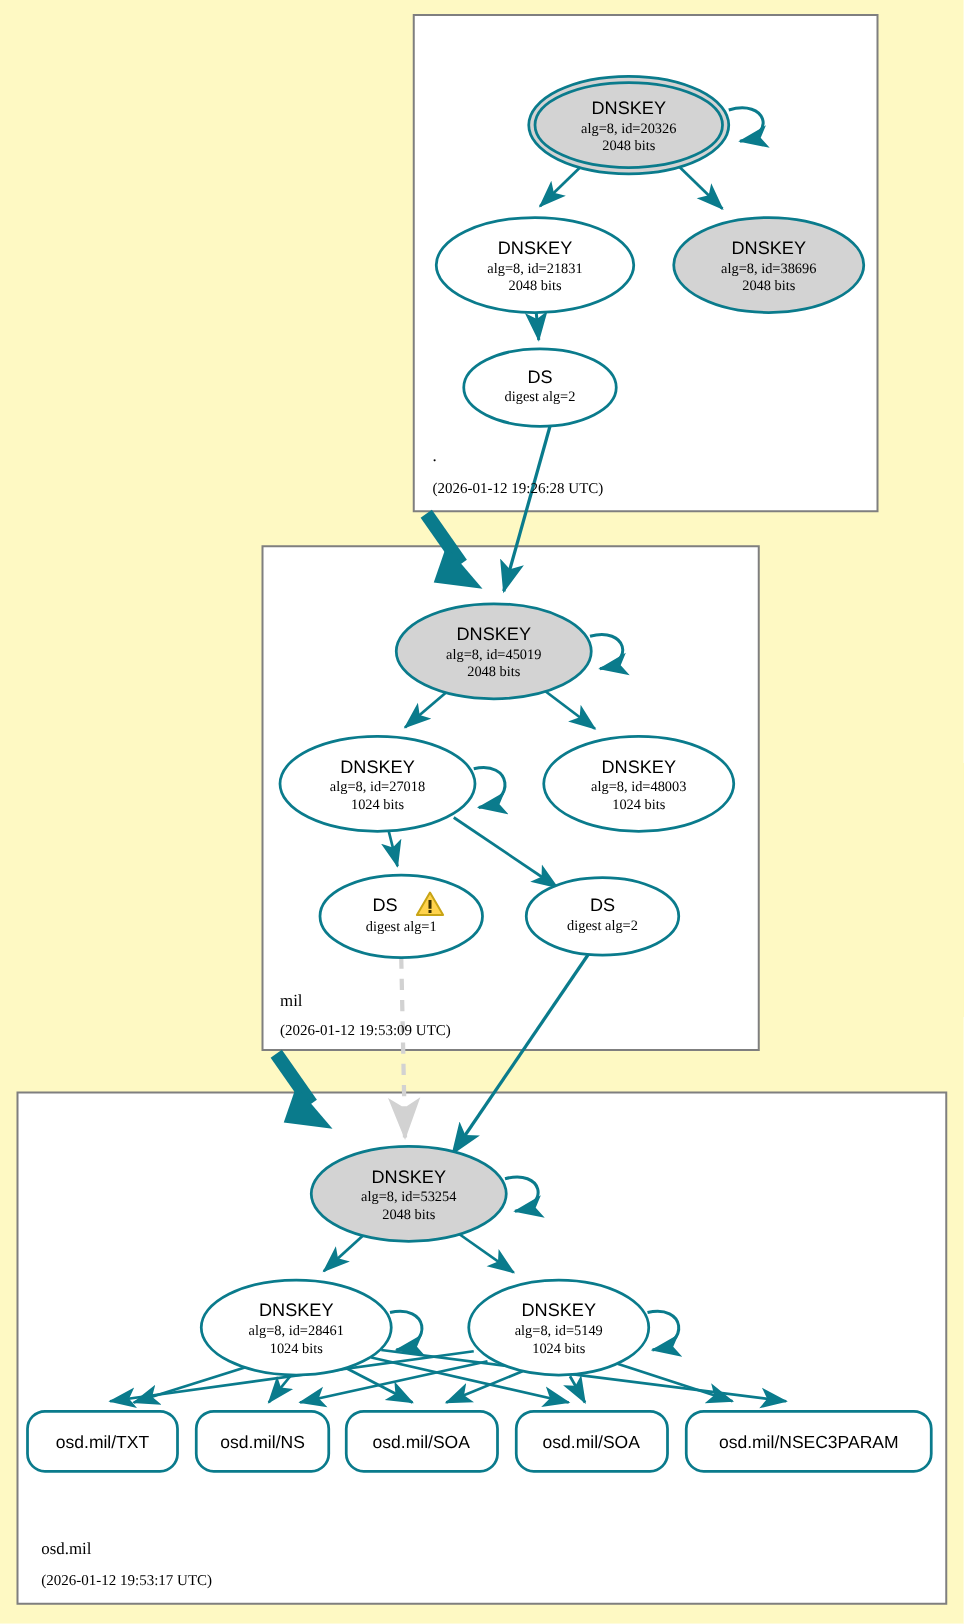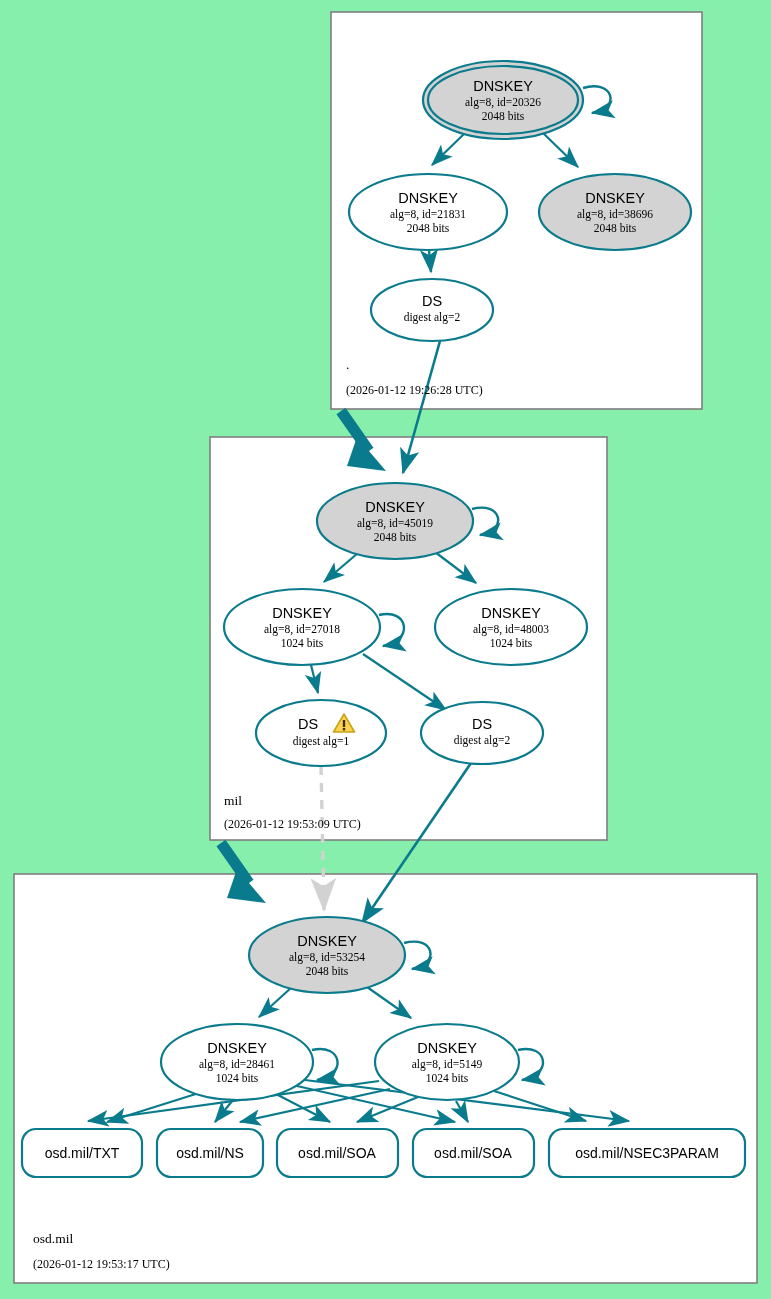--- a/index.html
+++ b/index.html
@@ -1,17 +1,17 @@
 <!DOCTYPE html>
 <html><head>
 <meta charset="utf-8">
 <style>
   html,body{margin:0;padding:0;background:#ffffff;}
   body{width:771px;height:1299px;font-family:"Liberation Sans",sans-serif;}
-  #stage{position:relative;width:771px;height:1299px;overflow:hidden;background:#86efac;}
+  #stage{position:relative;width:771px;height:1299px;overflow:hidden;background:#fef9c3;}
   svg{display:block;}
   .node-title{font-family:"Liberation Sans",sans-serif;font-size:14.5px;fill:#000;}
   .node-sub{font-family:"Liberation Serif",serif;font-size:11.5px;fill:#000;}
   .rrset-label{font-family:"Liberation Sans",sans-serif;font-size:14px;fill:#000;}
   .zone-name{font-family:"Liberation Serif",serif;font-size:13.5px;fill:#000;}
   .zone-time{font-family:"Liberation Serif",serif;font-size:12px;fill:#000;}
 </style>
 </head>
 <body>
 

